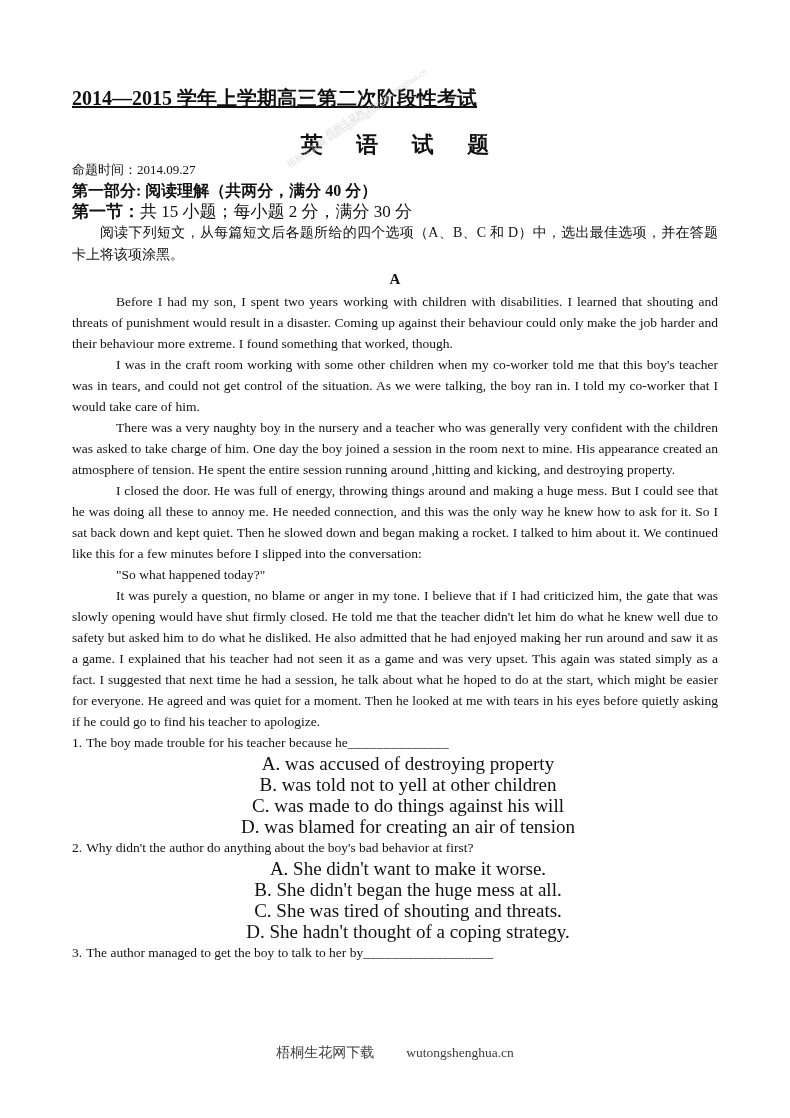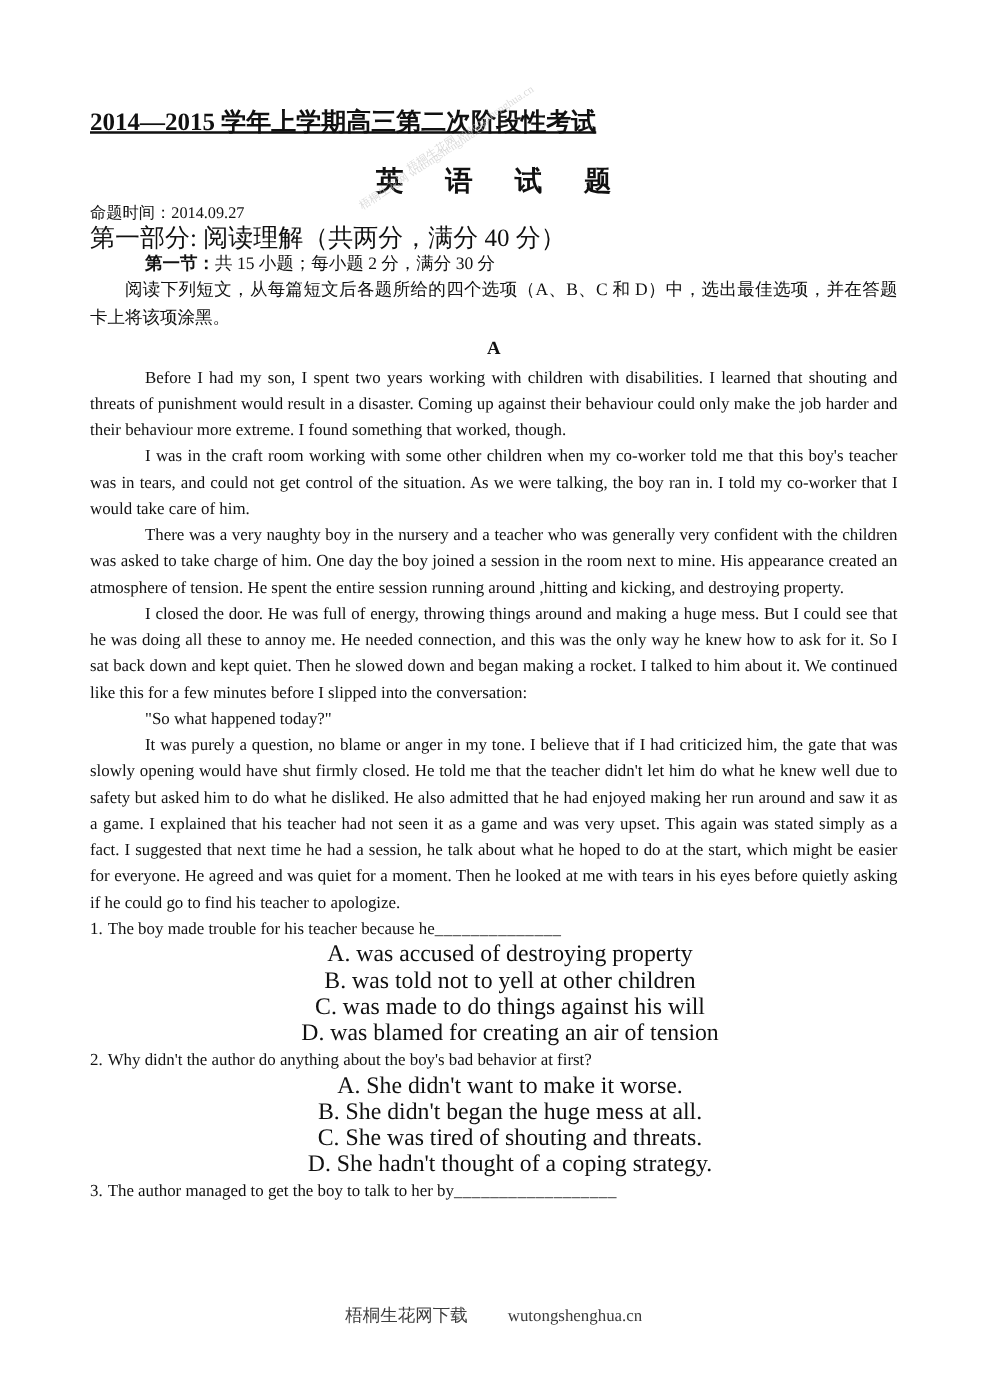--- a/index.html
+++ b/index.html
@@ -23,24 +23,24 @@
     text-align:center;letter-spacing:14px;padding-left:14px;
     white-space:nowrap;
   }
   .exam-date{
     margin-top:3px;
     font-size:13px;line-height:18px;
     text-align:left;
   }
   .part-heading{
     margin-top:2px;
-    font-size:20px;line-height:20px;font-weight:normal;
+    font-size:16px;line-height:20px;font-weight:bold;
   }
   .section-heading{
-    font-size:14px;line-height:21px;margin-left:44px;
+    font-size:17px;line-height:21px;
   }
   .section-heading .lead{font-weight:bold;}
   .instructions{
     font-size:14px;line-height:22px;
     text-indent:2em;text-align:justify;
   }
   .passage-label{
     font-size:15px;line-height:20px;font-weight:bold;
     text-align:center;margin:3px 0 2px 0;
   }

